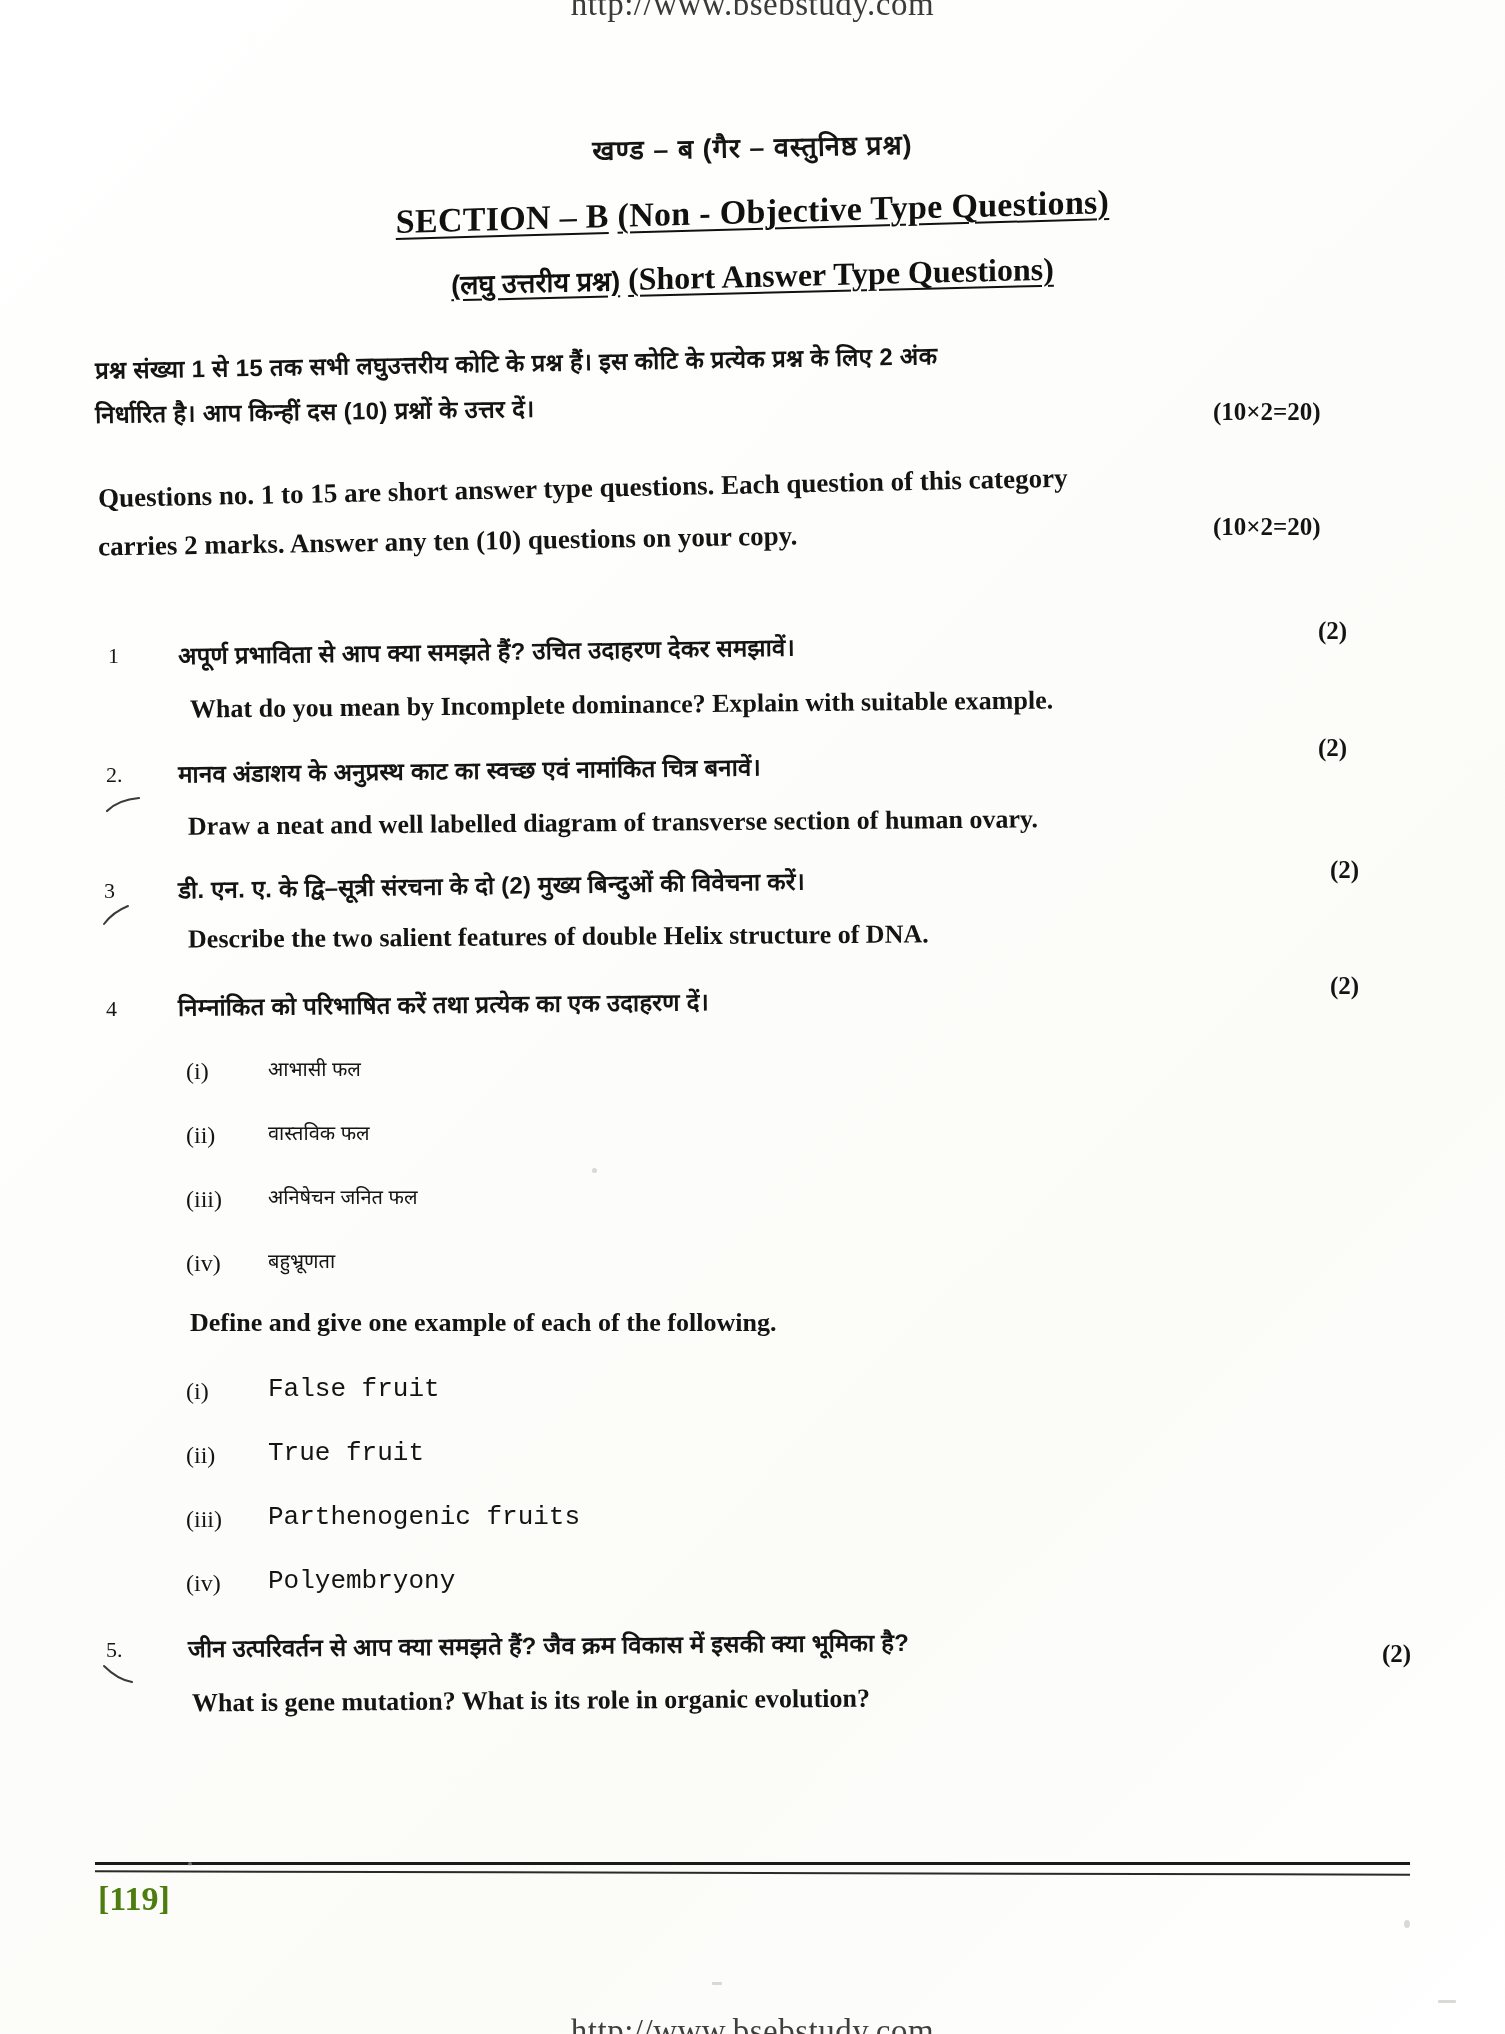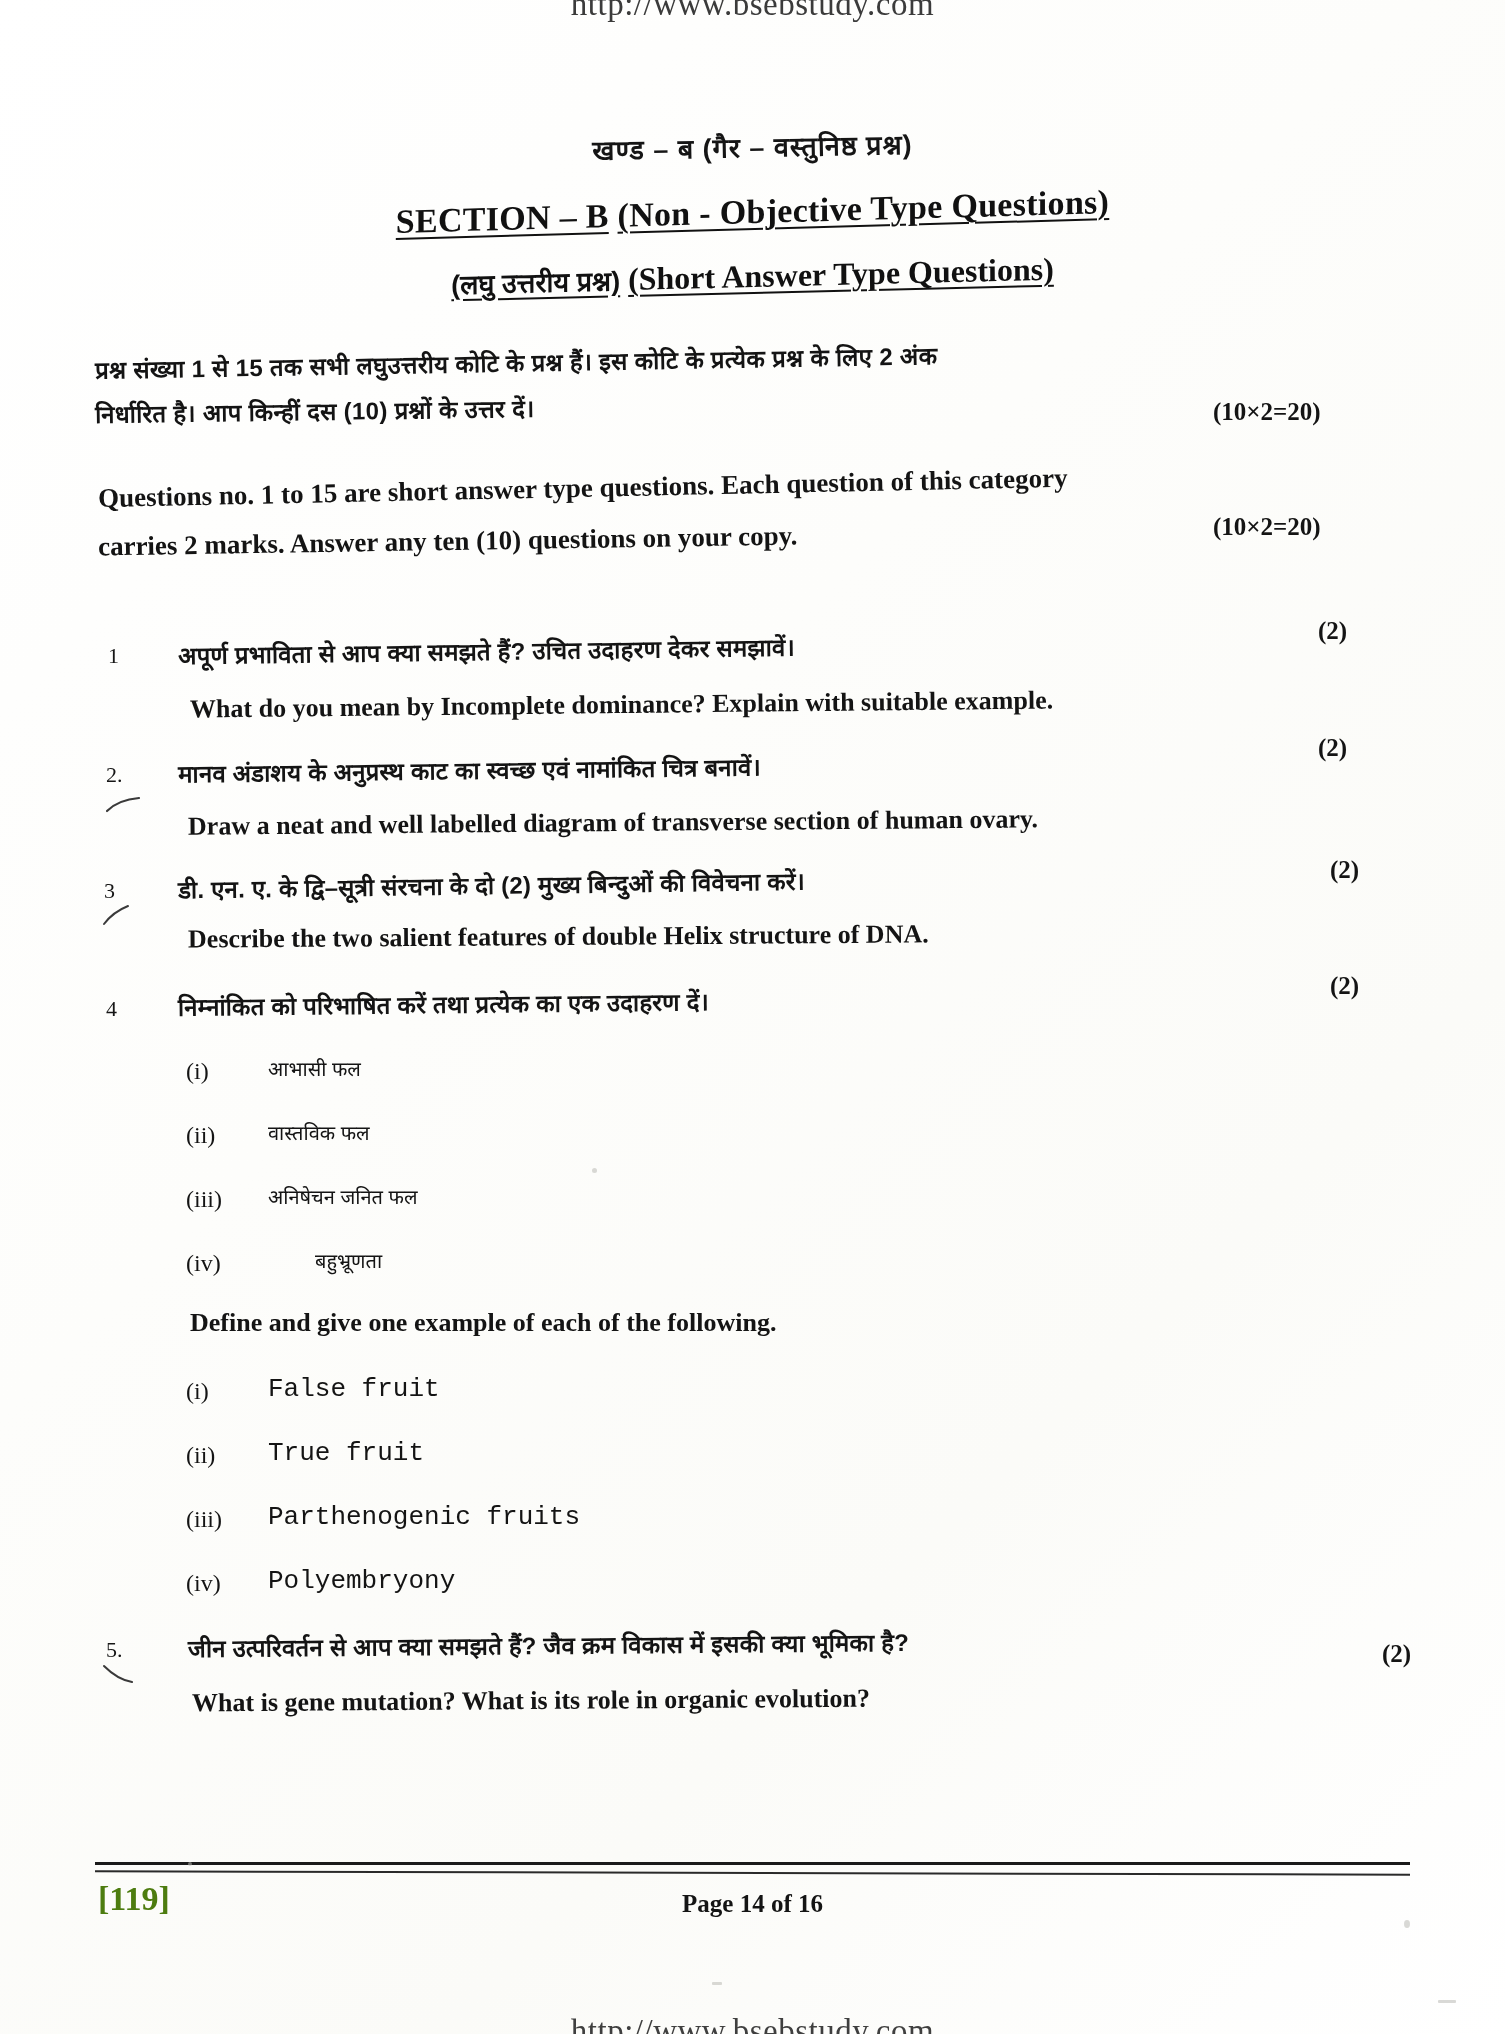--- a/index.html
+++ b/index.html
@@ -301,21 +301,21 @@
     <div class="sub-label" style="left:186px; top:1058px;">(i)</div>
     <div class="sub-text-hi" style="left:268px; top:1055px;">आभासी फल</div>
 
     <div class="sub-label" style="left:186px; top:1122px;">(ii)</div>
     <div class="sub-text-hi" style="left:268px; top:1119px;">वास्तविक फल</div>
 
     <div class="sub-label" style="left:186px; top:1186px;">(iii)</div>
     <div class="sub-text-hi" style="left:268px; top:1183px;">अनिषेचन जनित फल</div>
 
     <div class="sub-label" style="left:186px; top:1250px;">(iv)</div>
-    <div class="sub-text-hi" style="left:268px; top:1247px;margin-left:47px;">बहुभ्रूणता</div>
+    <div class="sub-text-hi" style="left:268px; top:1247px;">बहुभ्रूणता</div>
 
     <div class="qtext q-en" style="left:190px; top:1308px;">Define and give one example of each of the following.</div>
 
     <div class="sub-label" style="left:186px; top:1378px;">(i)</div>
     <div class="sub-text-en" style="left:268px; top:1374px;">False fruit</div>
 
     <div class="sub-label" style="left:186px; top:1442px;">(ii)</div>
     <div class="sub-text-en" style="left:268px; top:1438px;">True fruit</div>
 
     <div class="sub-label" style="left:186px; top:1506px;">(iii)</div>
@@ -331,21 +331,20 @@
     <div class="qtext q-en" style="left:192px; top:1686px; transform:rotate(-0.4deg);">What is gene mutation? What is its role in organic evolution?</div>
     <div class="q-mark" style="left:1382px; top:1640px;">(2)</div>
     <svg class="pen" style="left:100px; top:1660px;" width="40" height="28" viewBox="0 0 40 28">
       <path d="M4 6 C12 14, 20 20, 32 22" stroke="#3a3a3a" stroke-width="2" fill="none" stroke-linecap="round"></path>
     </svg>
   </div>
 
   <div class="footer-rule"></div>
   <div class="footer-rule second"></div>
   <div class="page-code">[119]</div>
-  <div class="page-count">Page 14 of 16</div>
 
   <div class="speck" style="left:592px; top:1168px; width:5px; height:5px;"></div>
   <div class="speck" style="left:1404px; top:1920px; width:6px; height:8px;"></div>
   <div class="speck" style="left:188px; top:1862px; width:4px; height:4px;"></div>
   <div class="speck" style="left:1438px; top:2000px; width:18px; height:3px; border-radius:1px;"></div>
   <div class="speck" style="left:712px; top:1982px; width:10px; height:3px; border-radius:1px;"></div>
 
 </div>
 
 </body></html>

